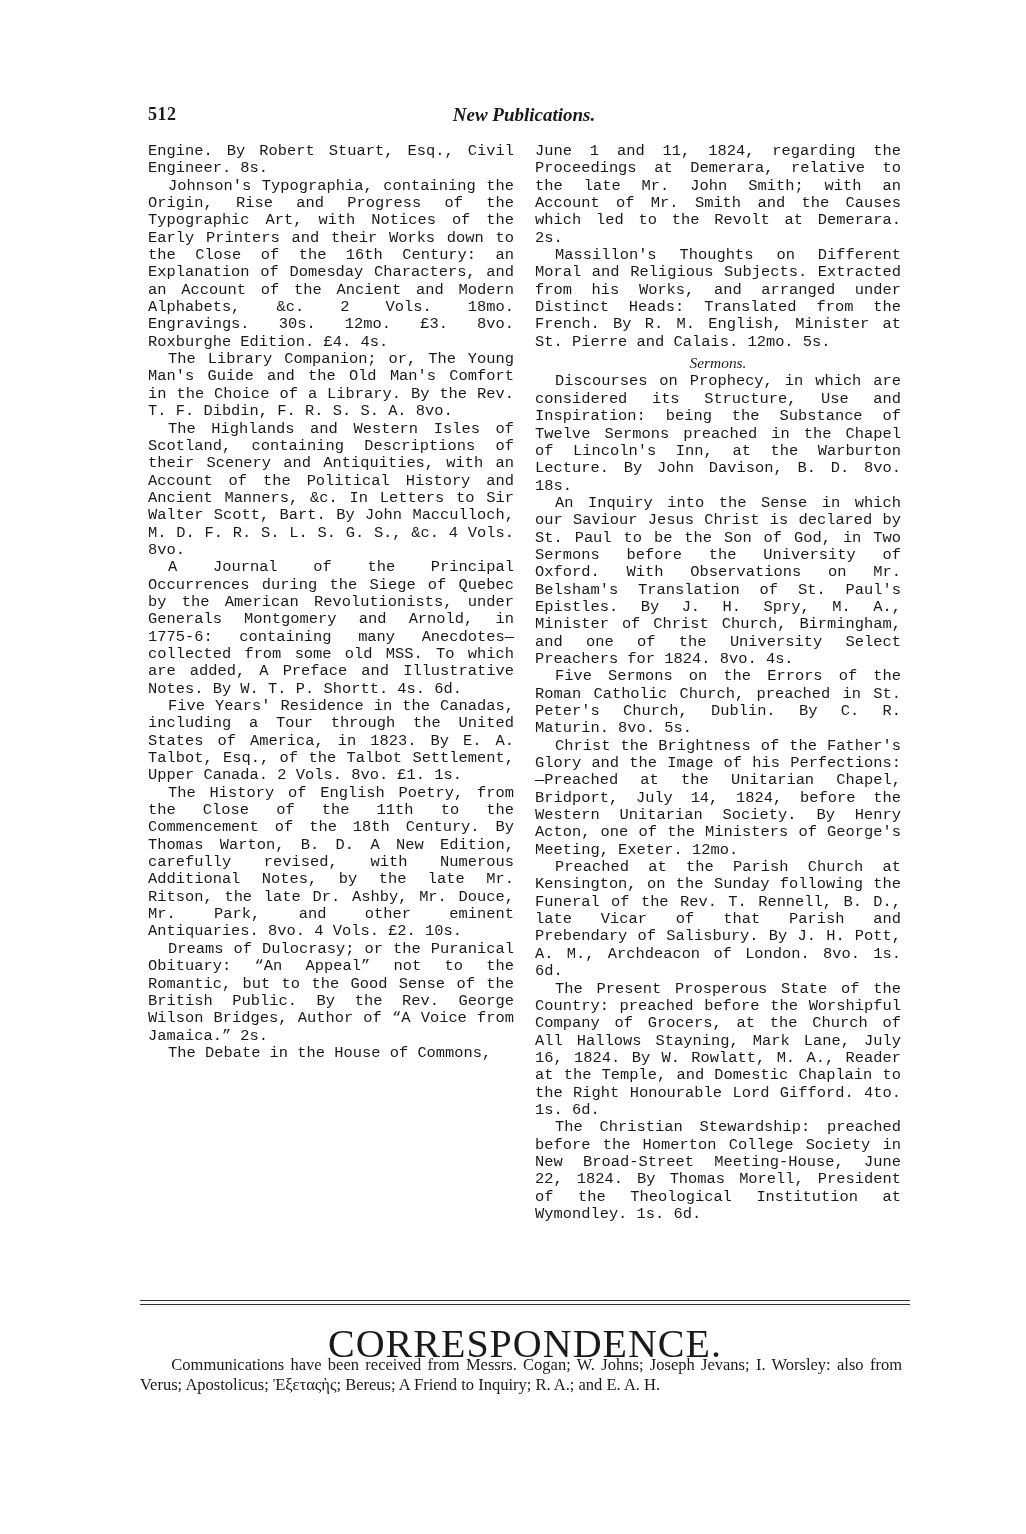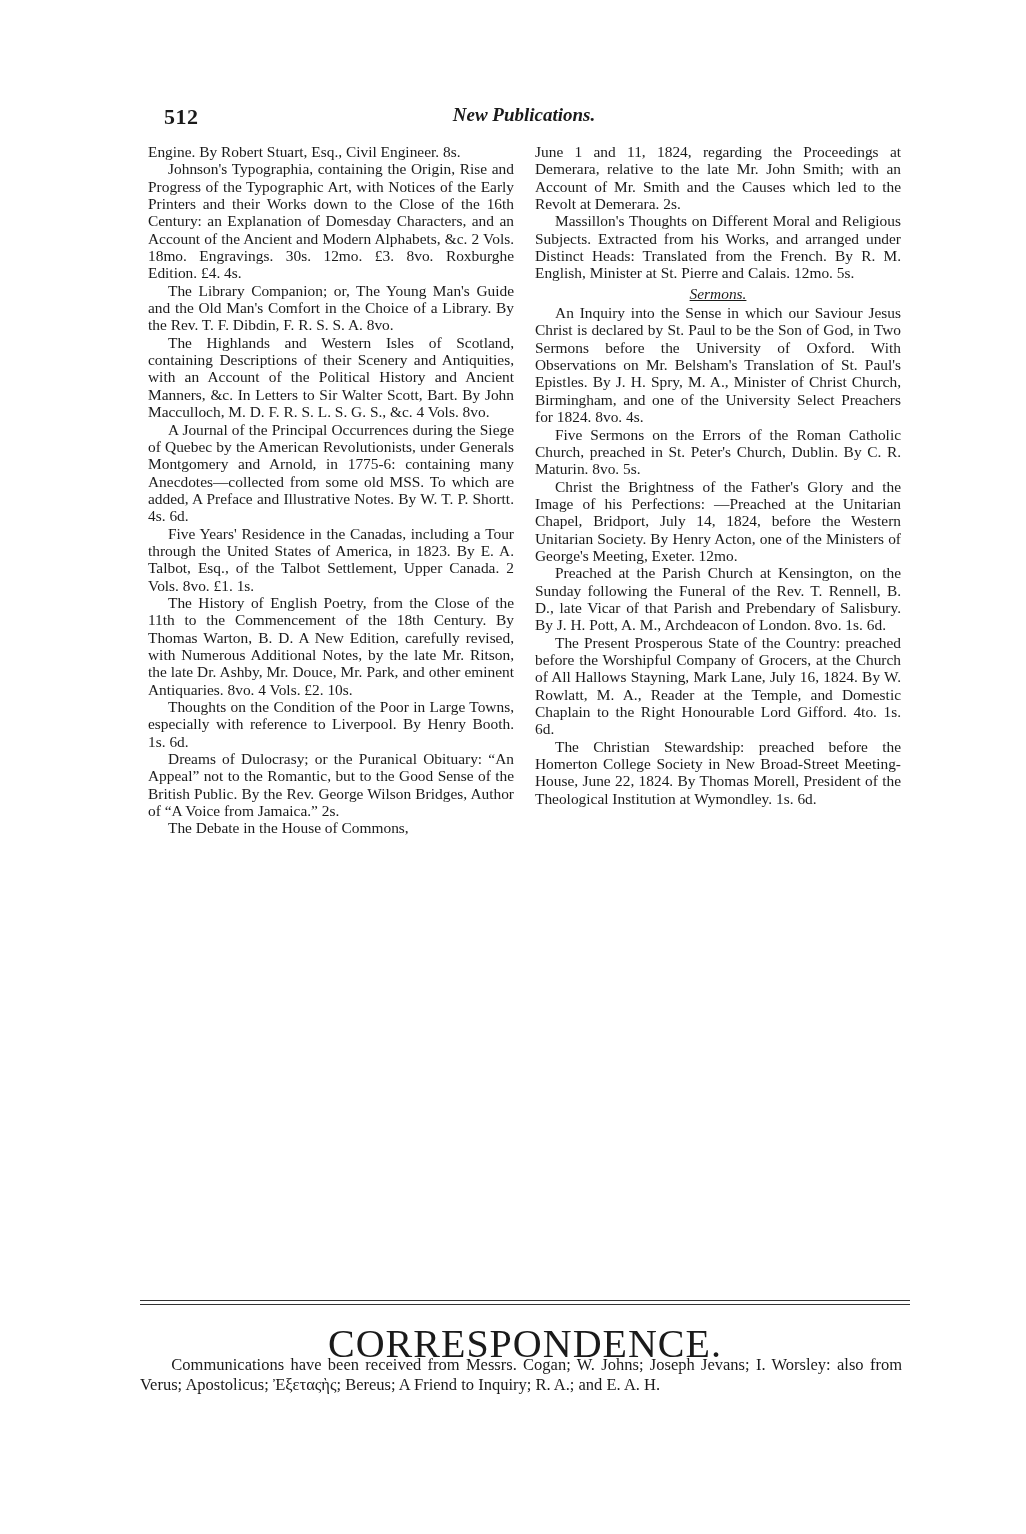--- a/index.html
+++ b/index.html
@@ -6,38 +6,38 @@
   body { width: 1026px; height: 1534px; position: relative; overflow: hidden; }
   .page {
     position: absolute; left: 0; top: 0; width: 1026px; height: 1534px;
     color: #1a1a1a;
     font-family: "Liberation Serif", "DejaVu Serif", serif;
   }
   .running-head {
     position: absolute; left: 148px; top: 104px; width: 752px; height: 24px;
   }
   .page-number {
-    position: absolute; left: 16px; top: 0;
-    font-size: 22px; font-weight: bold; letter-spacing: 0.5px;
+    position: absolute; left: 0; top: 0;
+    font-size: 18px; font-weight: bold; letter-spacing: 0.5px;
   }
   .running-title {
     position: absolute; left: 0; right: 0; top: 0; text-align: center;
     font-size: 19px; font-style: italic; font-weight: bold;
   }
   .col {
     position: absolute; top: 143px; width: 366px;
     font-size: 15.4px; line-height: 17.35px;
     text-align: justify; hyphens: manual;
   }
   .col.left { left: 148px; }
   .col.right { left: 535px; }
-  .entry { margin: 0; text-indent: 1.3em; }
+  .entry { margin: 0; text-indent: 1.3em; font-family: Liberation Mono, monospace; }
   .entry.cont { text-indent: 0; }
   .section-head {
-    margin: 3px 0 2px 0; text-align: center; font-style: italic; text-indent: 0; text-decoration: underline;
+    margin: 3px 0 2px 0; text-align: center; font-style: italic; text-indent: 0;
   }
   .rule-wrap { position: absolute; left: 140px; top: 1300px; width: 770px; height: 6px; }
   .rule { position: absolute; left: 0; width: 100%; border-top: 1px solid #333; }
   .rule.r1 { top: 0; }
   .rule.r2 { top: 4px; }
   .corr-title {
     position: absolute; left: 140px; width: 770px; top: 1320px; text-align: center;
     font-size: 40px; letter-spacing: 1px;
     font-family: "Liberation Serif", "DejaVu Serif", serif;
   }
@@ -59,29 +59,29 @@
   </div>
 
   <div class="col left">
     <p class="entry cont">Engine. By Robert Stuart, Esq., Civil Engineer. 8s.</p>
     <p class="entry">Johnson's Typographia, containing the Origin, Rise and Progress of the Typographic Art, with Notices of the Early Printers and their Works down to the Close of the 16th Century: an Explanation of Domesday Characters, and an Account of the Ancient and Modern Alphabets, &amp;c. 2 Vols. 18mo. Engravings. 30s. 12mo. £3. 8vo. Roxburghe Edition. £4. 4s.</p>
     <p class="entry">The Library Companion; or, The Young Man's Guide and the Old Man's Comfort in the Choice of a Library. By the Rev. T. F. Dibdin, F. R. S. S. A. 8vo.</p>
     <p class="entry">The Highlands and Western Isles of Scotland, containing Descriptions of their Scenery and Antiquities, with an Account of the Political History and Ancient Manners, &amp;c. In Letters to Sir Walter Scott, Bart. By John Macculloch, M. D. F. R. S. L. S. G. S., &amp;c. 4 Vols. 8vo.</p>
     <p class="entry">A Journal of the Principal Occurrences during the Siege of Quebec by the American Revolutionists, under Generals Montgomery and Arnold, in 1775-6: containing many Anecdotes—collected from some old MSS. To which are added, A Preface and Illustrative Notes. By W. T. P. Shortt. 4s. 6d.</p>
     <p class="entry">Five Years' Residence in the Canadas, including a Tour through the United States of America, in 1823. By E. A. Talbot, Esq., of the Talbot Settlement, Upper Canada. 2 Vols. 8vo. £1. 1s.</p>
     <p class="entry">The History of English Poetry, from the Close of the 11th to the Commencement of the 18th Century. By Thomas Warton, B. D. A New Edition, carefully revised, with Numerous Additional Notes, by the late Mr. Ritson, the late Dr. Ashby, Mr. Douce, Mr. Park, and other eminent Antiquaries. 8vo. 4 Vols. £2. 10s.</p>
-    <p class="entry">Thoughts on the Condition of the Poor in Large Towns, especially with reference to Liverpool. By Henry Booth. 1s. 6d.</p>
     <p class="entry">Dreams of Dulocrasy; or the Puranical Obituary: “An Appeal” not to the Romantic, but to the Good Sense of the British Public. By the Rev. George Wilson Bridges, Author of “A Voice from Jamaica.” 2s.</p>
     <p class="entry">The Debate in the House of Commons,</p>
   </div>
 
   <div class="col right">
     <p class="entry cont">June 1 and 11, 1824, regarding the Proceedings at Demerara, relative to the late Mr. John Smith; with an Account of Mr. Smith and the Causes which led to the Revolt at Demerara. 2s.</p>
     <p class="entry">Massillon's Thoughts on Different Moral and Religious Subjects. Extracted from his Works, and arranged under Distinct Heads: Translated from the French. By R. M. English, Minister at St. Pierre and Calais. 12mo. 5s.</p>
     <p class="section-head">Sermons.</p>
+    <p class="entry">Discourses on Prophecy, in which are considered its Structure, Use and Inspiration: being the Substance of Twelve Sermons preached in the Chapel of Lincoln's Inn, at the Warburton Lecture. By John Davison, B. D. 8vo. 18s.</p>
     <p class="entry">An Inquiry into the Sense in which our Saviour Jesus Christ is declared by St. Paul to be the Son of God, in Two Sermons before the University of Oxford. With Observations on Mr. Belsham's Translation of St. Paul's Epistles. By J. H. Spry, M. A., Minister of Christ Church, Birmingham, and one of the University Select Preachers for 1824. 8vo. 4s.</p>
     <p class="entry">Five Sermons on the Errors of the Roman Catholic Church, preached in St. Peter's Church, Dublin. By C. R. Maturin. 8vo. 5s.</p>
     <p class="entry">Christ the Brightness of the Father's Glory and the Image of his Perfections: —Preached at the Unitarian Chapel, Bridport, July 14, 1824, before the Western Unitarian Society. By Henry Acton, one of the Ministers of George's Meeting, Exeter. 12mo.</p>
     <p class="entry">Preached at the Parish Church at Kensington, on the Sunday following the Funeral of the Rev. T. Rennell, B. D., late Vicar of that Parish and Prebendary of Salisbury. By J. H. Pott, A. M., Archdeacon of London. 8vo. 1s. 6d.</p>
     <p class="entry">The Present Prosperous State of the Country: preached before the Worshipful Company of Grocers, at the Church of All Hallows Stayning, Mark Lane, July 16, 1824. By W. Rowlatt, M. A., Reader at the Temple, and Domestic Chaplain to the Right Honourable Lord Gifford. 4to. 1s. 6d.</p>
     <p class="entry">The Christian Stewardship: preached before the Homerton College Society in New Broad-Street Meeting-House, June 22, 1824. By Thomas Morell, President of the Theological Institution at Wymondley. 1s. 6d.</p>
   </div>
 
   <div class="rule-wrap">
     <div class="rule r1"></div>

